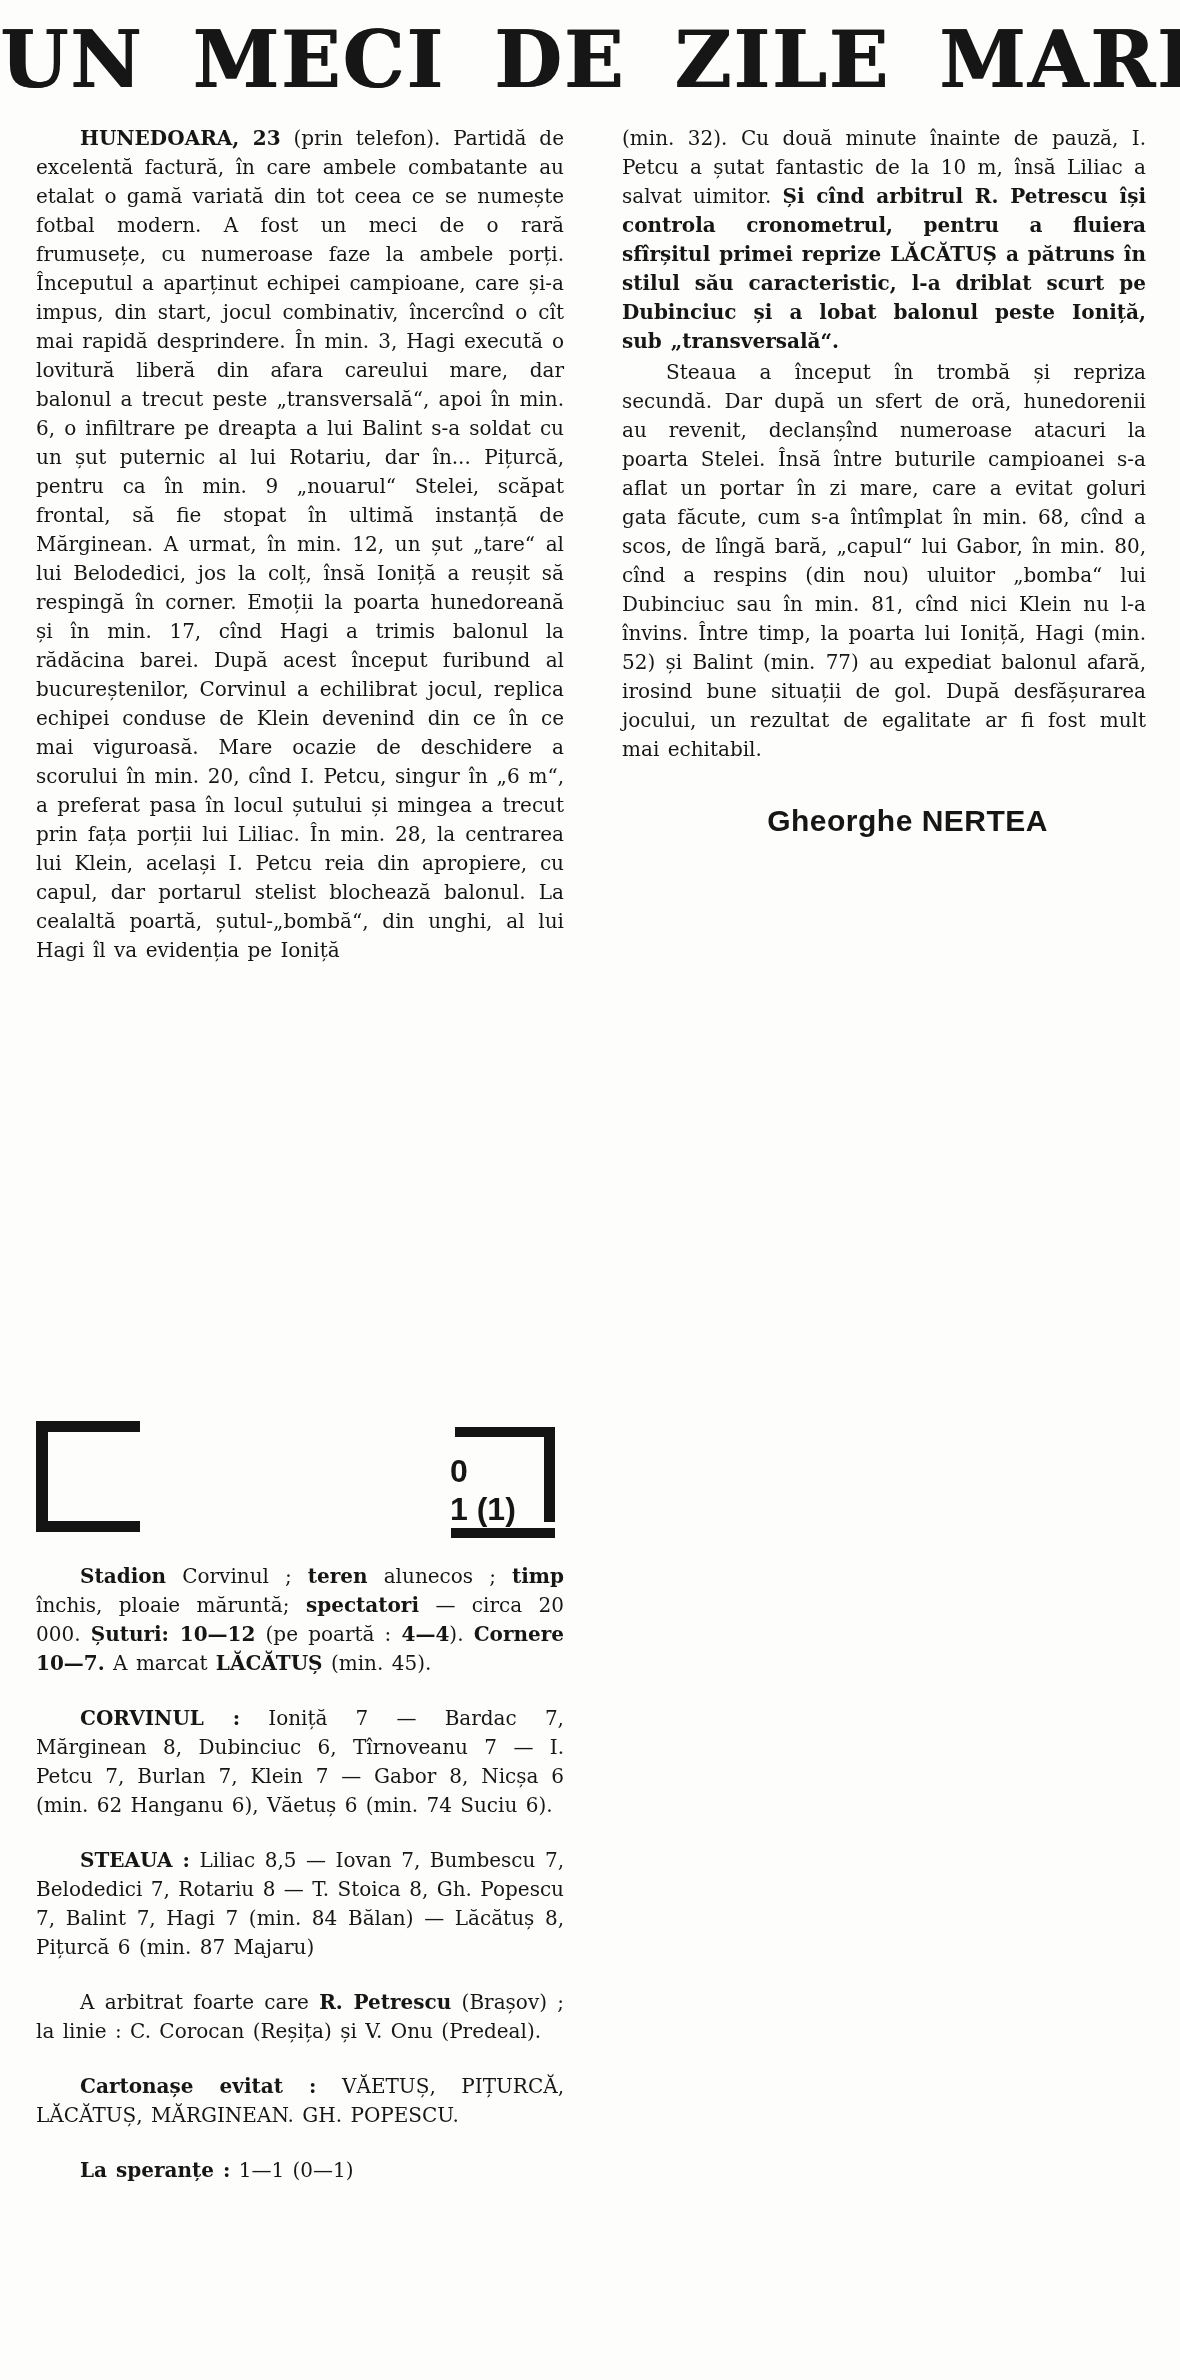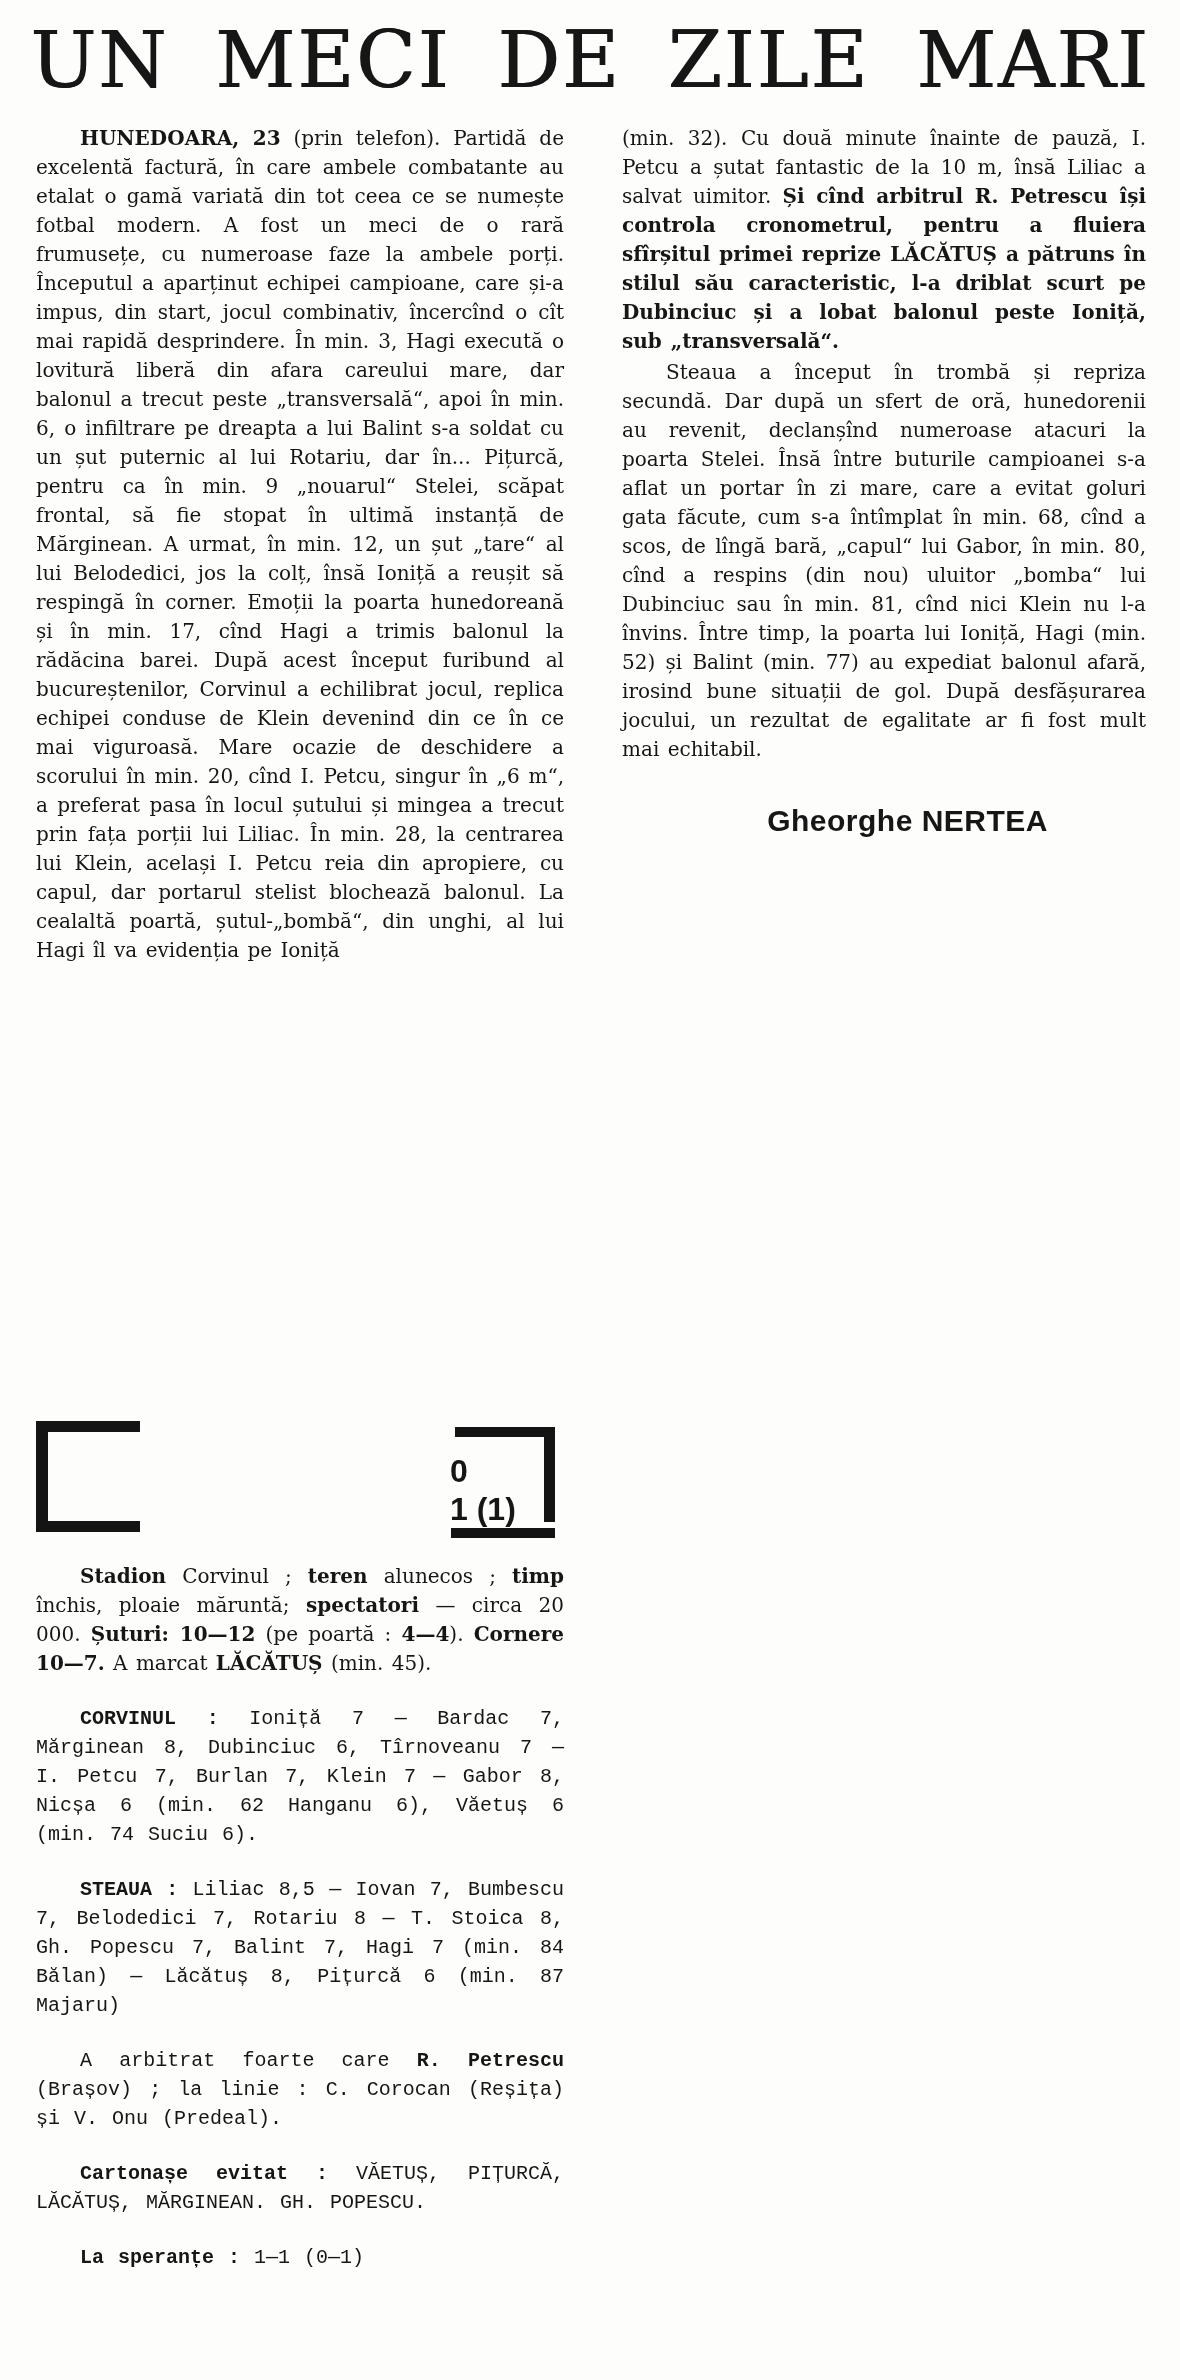--- a/index.html
+++ b/index.html
@@ -10,45 +10,44 @@
     background: #fdfdfb;
     color: #161616;
     font-family: "DejaVu Serif", serif;
     overflow: hidden;
   }
   .headline {
     position: absolute;
     left: 0; top: 16px;
     width: 100%;
     margin: 0;
-    text-align: center;
     font-family: "DejaVu Serif", serif;
     font-size: 78px;
     line-height: 88px;
-    font-weight: 400;
+    font-weight: 700;
     letter-spacing: 2px;
     word-spacing: 20px;
     text-shadow: 1px 0 0 currentColor;
     white-space: nowrap;
   }
   .col { position: absolute; }
   .col-left  { left: 36px;  top: 124px; width: 528px; }
   .col-right { left: 622px; top: 124px; width: 524px; }
   .col-bottom{ left: 36px;  top: 1562px; width: 528px; }
   .para {
     margin: 0;
     font-size: 20px;
     line-height: 29px;
     font-weight: 400;
     text-align: justify;
     word-spacing: 2px;
   }
   .para.indent { text-indent: 44px; }
   .col-right .para + .para { margin-top: 2px; }
-  .col-bottom .para + .para { margin-top: 26px; font-family: Liberation Mono, monospace; }
+  .col-bottom .para + .para { margin-top: 26px; }
   .xb { font-weight: 700; }
   .xr { font-weight: 400; }
   .byline {
     margin-top: 40px;
     padding-right: 98px;
     text-align: right;
     font-family: "Liberation Sans", sans-serif;
     font-size: 30px;
     font-weight: 700;
     letter-spacing: 0.5px;

